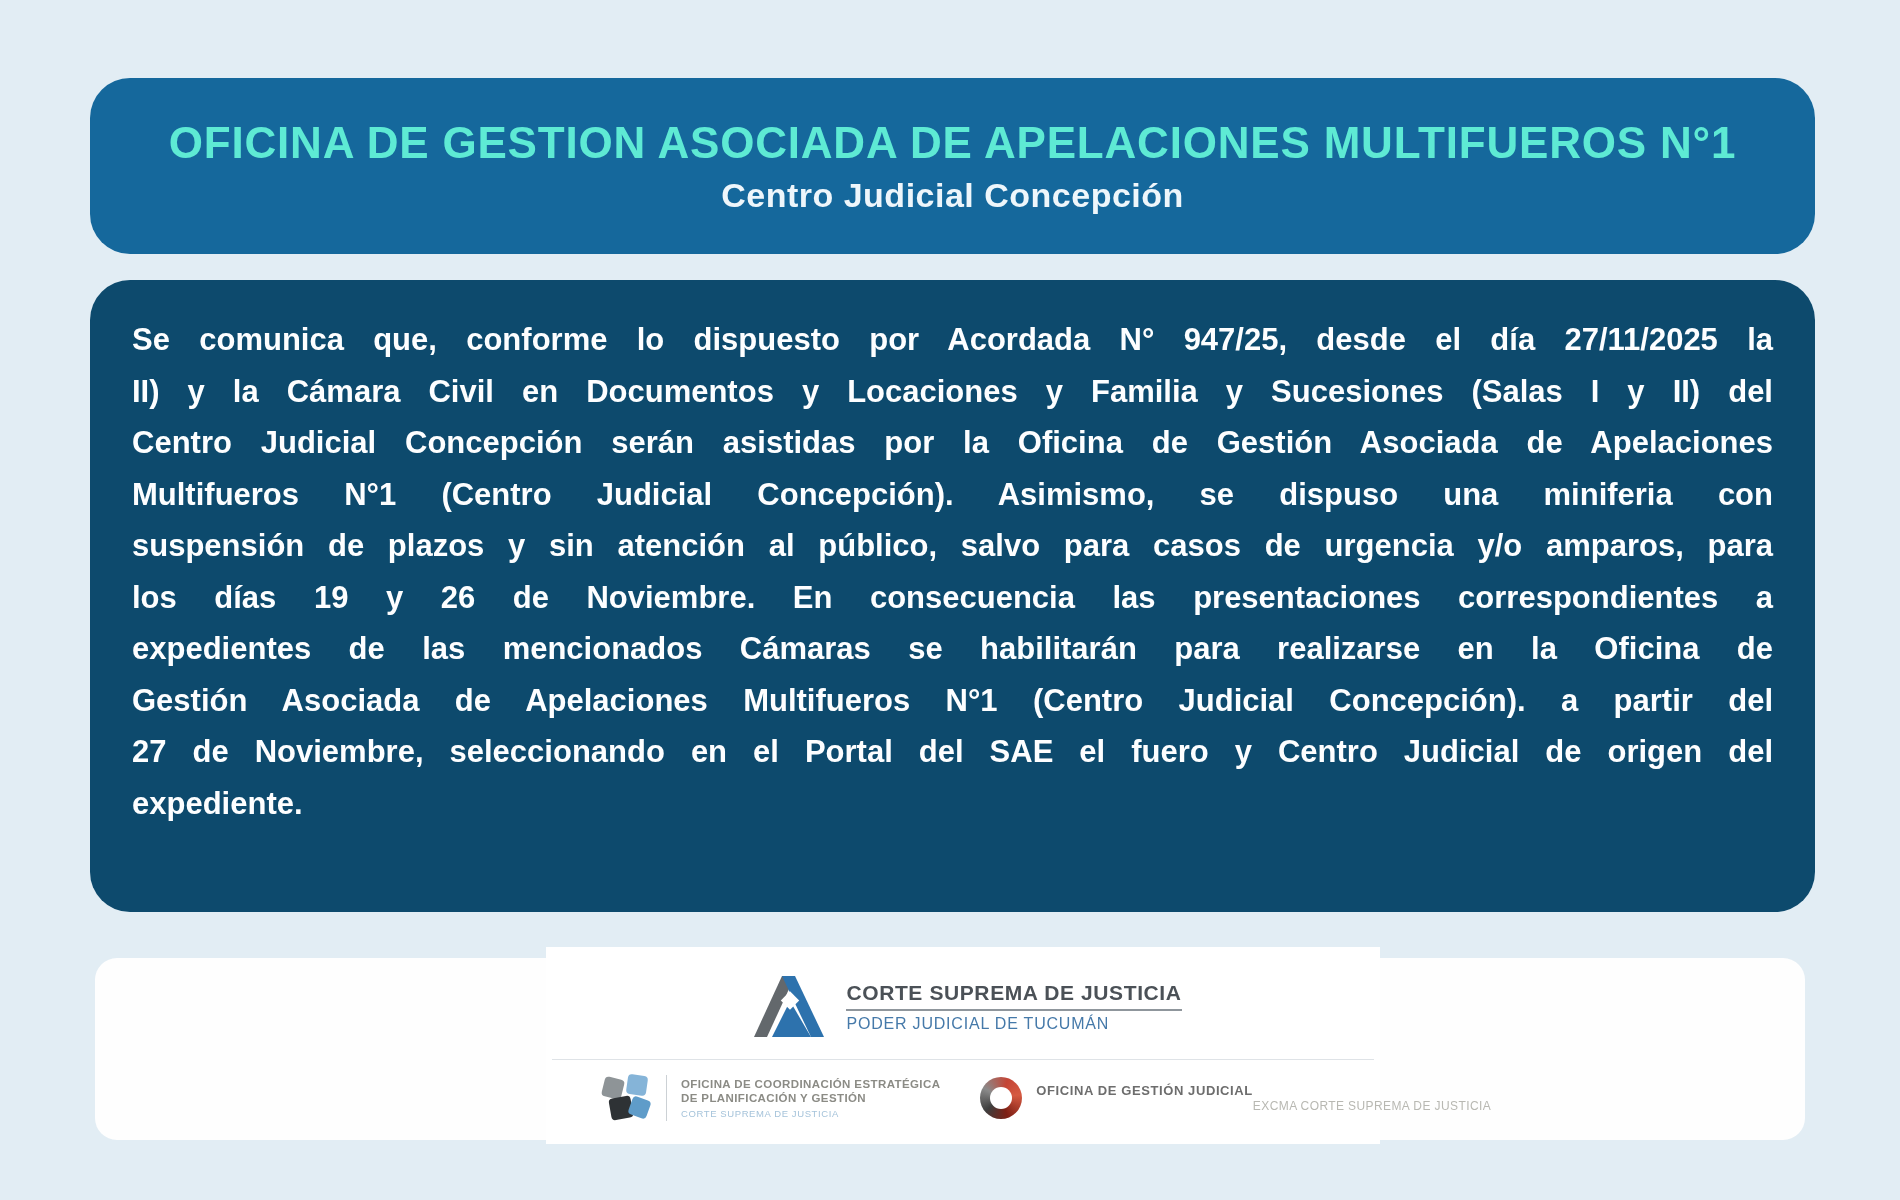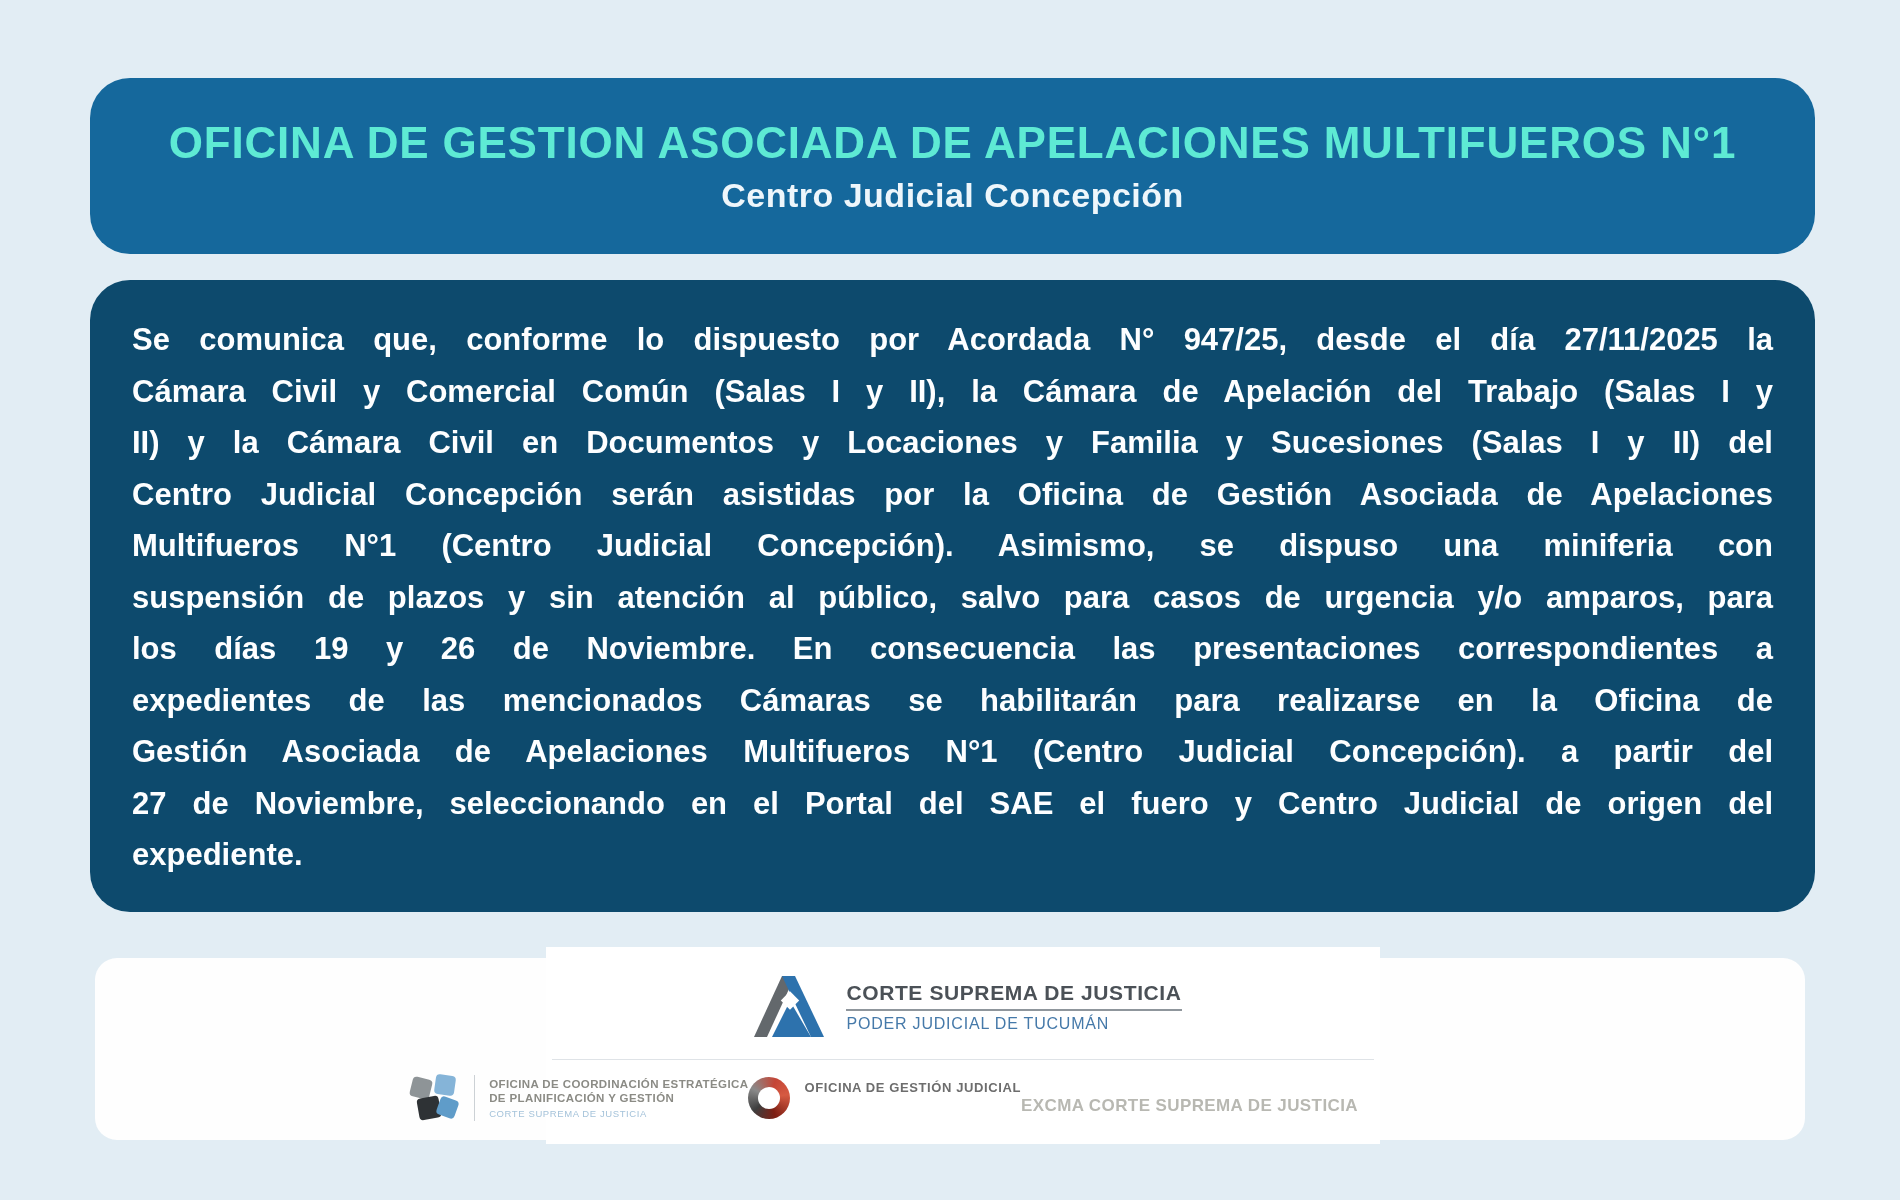--- a/index.html
+++ b/index.html
@@ -58,22 +58,23 @@
     padding-bottom:4px; border-bottom:2px solid #8f969c; white-space:nowrap;
   }
   .csj-sub{
     color:#4579a9; font-weight:400; font-size:16px; letter-spacing:0.8px;
     margin-top:4px; white-space:nowrap;
   }
   .band-divider{
     margin:20px 6px 0 6px; border-top:1px solid #dfe3e7; height:0;
   }
   .offices-row{
-    display:flex; align-items:center; justify-content:flex-end;
+    display:flex; align-items:center; justify-content:space-between;
     padding:12px 22px 0 54px;
+    gap:40px;
   }
   .office{ display:flex; align-items:center; }
 
   
   .puzzle-icon{ position:relative; width:52px; height:52px; flex:0 0 52px; }
   .puzzle-icon span{ position:absolute; border-radius:4px; }
   .pz1{ width:20px; height:20px; left:3px;  top:6px;  background:#8e9497; transform:rotate(14deg); }
   .pz2{ width:20px; height:20px; left:27px; top:3px;  background:#85b4d8; transform:rotate(8deg); }
   .pz3{ width:22px; height:22px; left:10px; top:25px; background:#2e3235; transform:rotate(-10deg); }
   .pz4{ width:19px; height:19px; left:30px; top:26px; background:#5f9cc9; transform:rotate(20deg); }
@@ -100,35 +101,34 @@
   .ring-icon::after{
     content:""; position:absolute; left:10px; top:10px; width:22px; height:22px;
     border-radius:50%; background:#ffffff;
   }
   .office-right-text{ display:flex; }
   .ogj-line{
     color:#6d6d6d; font-weight:700; font-size:13px; letter-spacing:0.6px;
     line-height:16px; white-space:nowrap;
   }
   .ogj-sub{
-    color:#b8b8b2; font-weight:700; font-size:17px; letter-spacing:0.4px;
+    color:#b8b8b2; font-weight:400; font-size:12px; letter-spacing:0.4px;
     margin-top:16px; white-space:nowrap;
   }
 </style>
 </head>
 <body>
 
 <div class="header-banner">
   <div class="header-title">OFICINA DE GESTION ASOCIADA DE APELACIONES MULTIFUEROS N°1</div>
   <div class="header-subtitle">Centro Judicial Concepción</div>
 </div>
 
 <div class="notice-box">
   <div class="notice-line">Se comunica que, conforme lo dispuesto por Acordada N° 947/25, desde el día 27/11/2025 la</div>
-  <div class="notice-line">Cámara Civil y Comercial Común (Salas I y II), la Cámara de Apelación del Trabajo (Salas I y</div>
   <div class="notice-line">II) y la Cámara Civil en Documentos y Locaciones y Familia y Sucesiones (Salas I y II) del</div>
   <div class="notice-line">Centro Judicial Concepción serán asistidas por la Oficina de Gestión Asociada de Apelaciones</div>
   <div class="notice-line">Multifueros N°1 (Centro Judicial Concepción). Asimismo, se dispuso una miniferia con</div>
   <div class="notice-line">suspensión de plazos y sin atención al público, salvo para casos de urgencia y/o amparos, para</div>
   <div class="notice-line">los días 19 y 26 de Noviembre. En consecuencia las presentaciones correspondientes a</div>
   <div class="notice-line">expedientes de las mencionados Cámaras se habilitarán para realizarse en la Oficina de</div>
   <div class="notice-line">Gestión Asociada de Apelaciones Multifueros N°1 (Centro Judicial Concepción). a partir del</div>
   <div class="notice-line">27 de Noviembre, seleccionando en el Portal del SAE el fuero y Centro Judicial de origen del</div>
   <div class="notice-line last">expediente.</div>
 </div>

